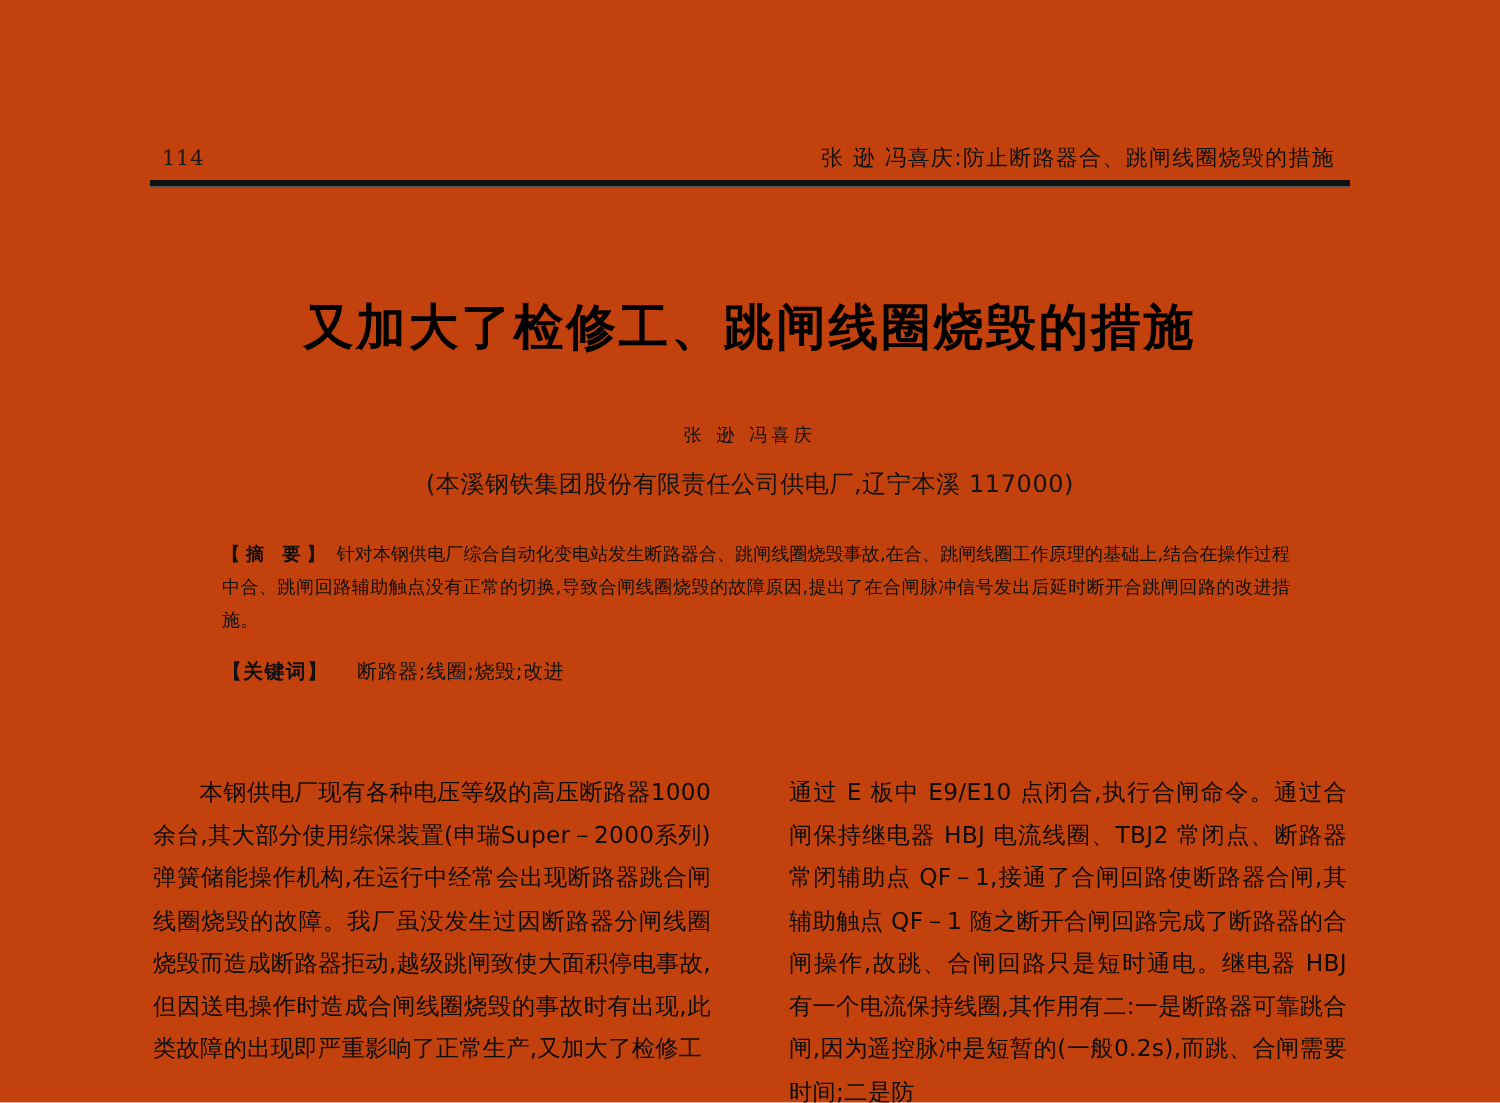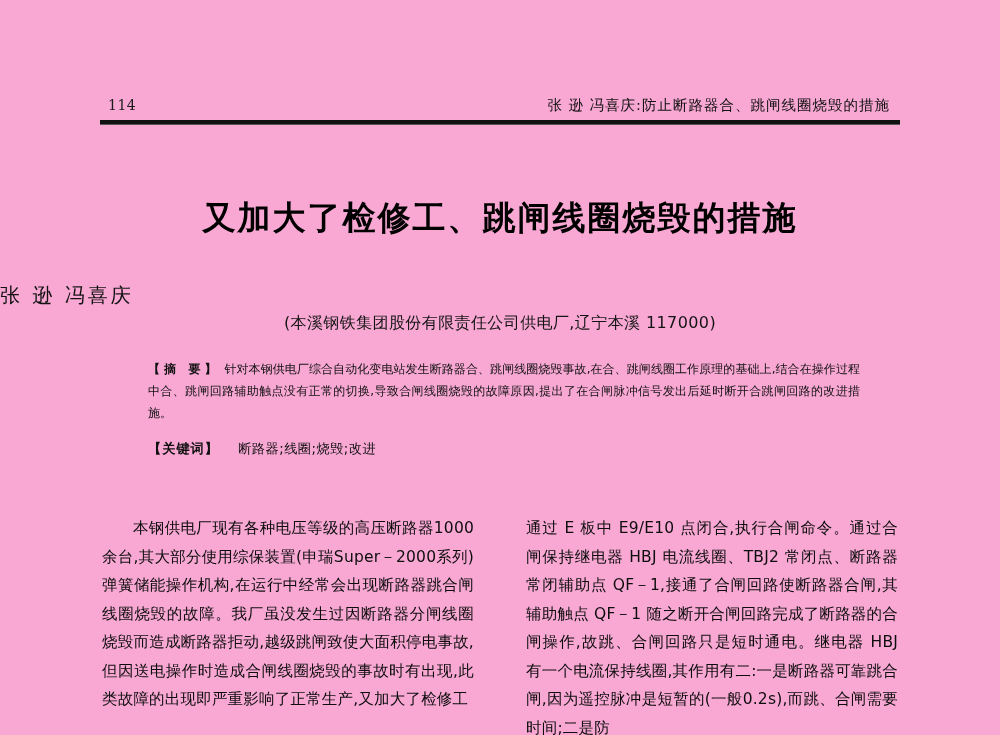--- a/index.html
+++ b/index.html
@@ -11,21 +11,21 @@
     width: 1000px;
     height: 735px;
     font-family: "DejaVu Sans", sans-serif;
     color: #101010;
     overflow: hidden;
   }
   .page {
     position: relative;
     width: 1000px;
     height: 735px;
-    background: #f9a8d4;
+    background: #c2410c;
   }
   
   .runhead {
     position: absolute;
     top: 96px;
     left: 108px;
     width: 790px;
     display: flex;
     align-items: baseline;
   }
@@ -72,21 +72,22 @@
     font-weight: bold;
     letter-spacing: 2px;
     color: #000;
     font-family: "DejaVu Sans", sans-serif;
   }
   .authors {
     position: absolute;
     top: 282px;
     left: 0;
     width: 1000px;
-    font-size: 20px;
+    text-align: center;
+    font-size: 12px;
     letter-spacing: 3px;
     color: #111;
   }
   .affil {
     position: absolute;
     top: 313px;
     left: 0;
     width: 1000px;
     text-align: center;
     font-size: 16px;

